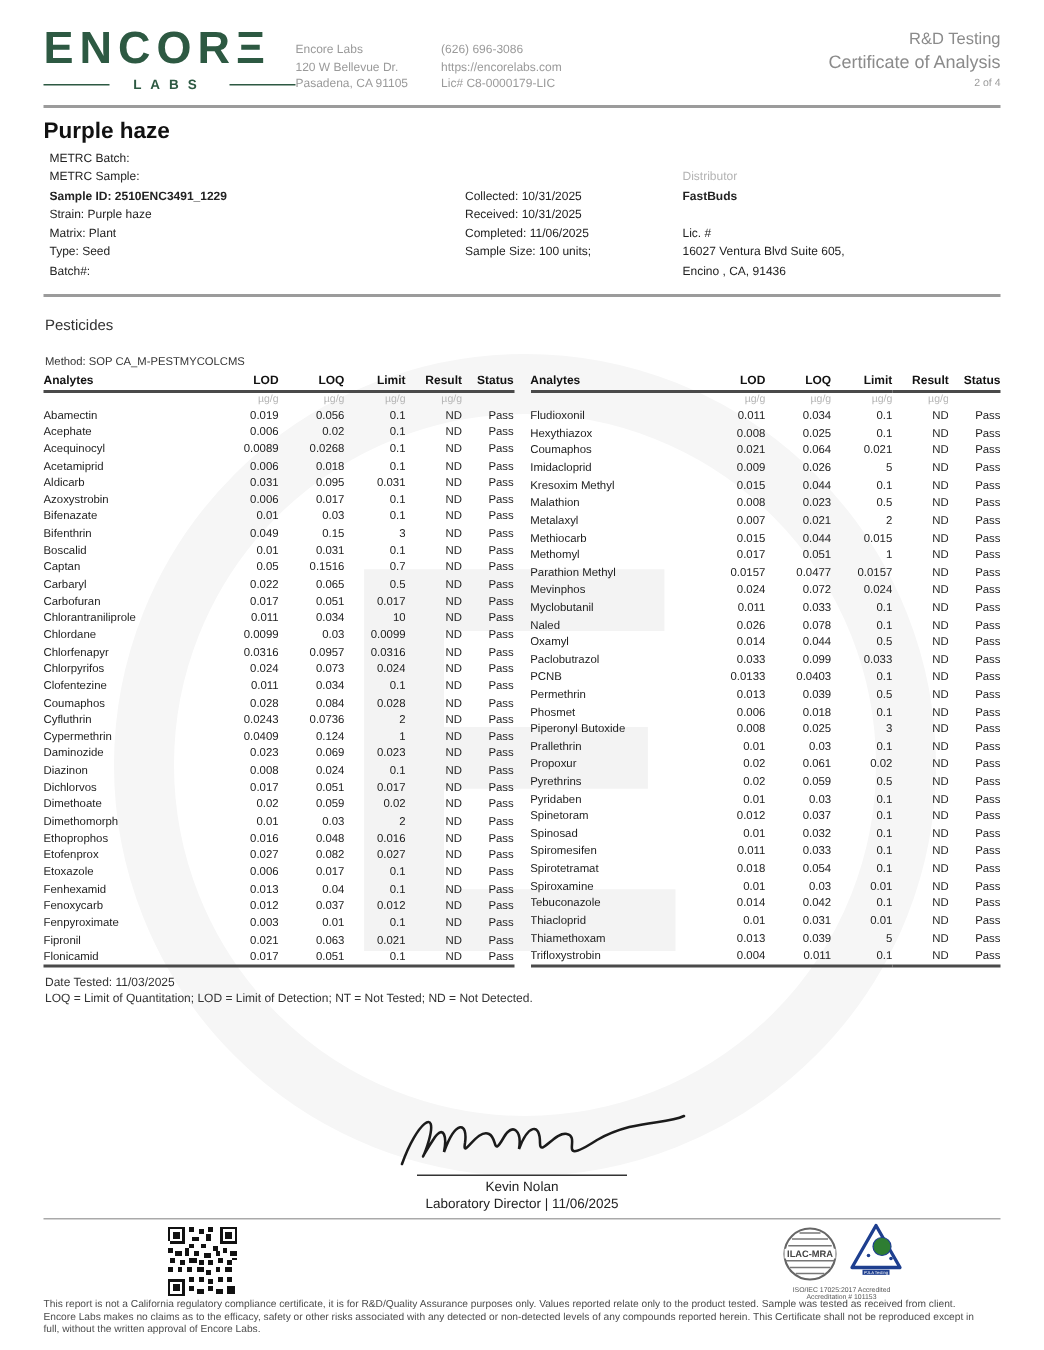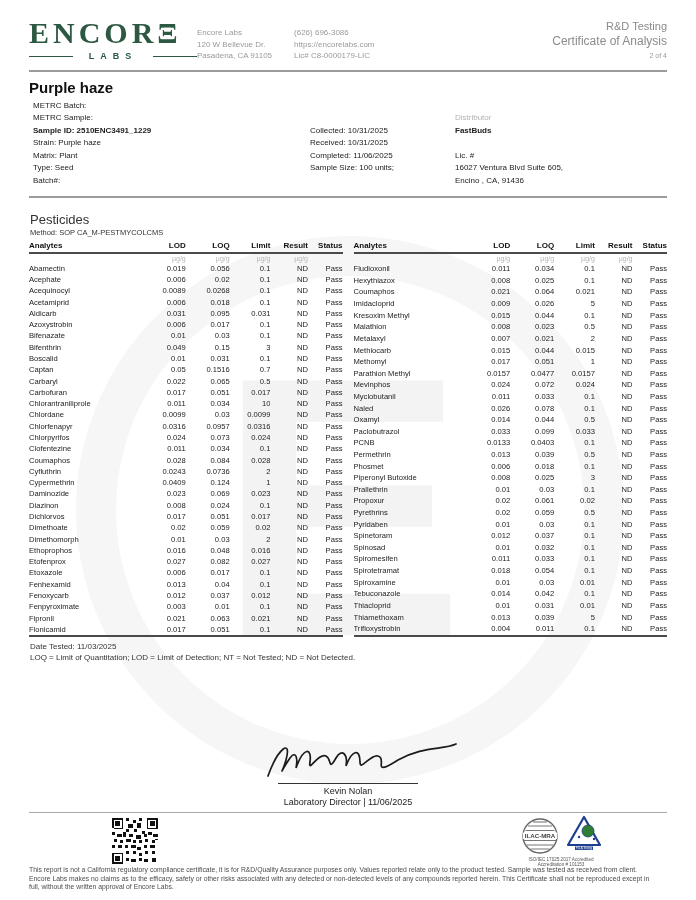--- a/index.html
+++ b/index.html
@@ -12,21 +12,21 @@
   
   .wm-ring { position:absolute; left:76px; top:236px; width:548px; height:548px;
     border-radius:50%; border:40px solid #f6f6f6; box-sizing:border-box; z-index:0; }
   .wm-e { position:absolute; left:218px; top:322px; font-size:370px; font-weight:bold;
     color:#f3f3f3; line-height:1; z-index:0; }
   .content { position:relative; z-index:1; }
 
   
   .header { display:flex; align-items:flex-start; padding:18px 29px 0 29px; }
   .logo { width:168px; }
-  .logo-word { font-size:30px; font-weight:bold; color:var(--green); letter-spacing:4px; line-height:1;font-family:Liberation Serif, serif; }
+  .logo-word { font-size:30px; font-weight:bold; color:var(--green); letter-spacing:4px; line-height:1; }
   .logo-labs { display:flex; align-items:center; gap:16px; margin-top:3px; color:var(--green); }
   .logo-labs .bar { flex:1; border-top:1.6px solid var(--green); }
   .logo-labs .labs-text { font-size:9px; font-weight:bold; letter-spacing:6px; }
   .lab-address { font-size:8px; line-height:11.5px; color:#9a9a9a; padding-top:9px; }
   .lab-contact { margin-left:22px; font-size:8px; line-height:11.5px; color:#9a9a9a; padding-top:9px; }
   .doc-meta { margin-left:auto; text-align:right; padding-top:2px; color:#8b8b8b; }
   .doc-type { font-size:11px; }
   .doc-title { font-size:12px; margin-top:2px; }
   .doc-page { font-size:7px; color:#9a9a9a; margin-top:4px; }
 
@@ -37,21 +37,21 @@
   .sample-info { display:flex; padding:2px 29px 0 33px; font-size:8px; line-height:12.6px; }
   .si-col1 { width:277px; }
   .si-col2 { width:145px; padding-top:25.2px; }
   .si-col3 { flex:1; padding-top:12.6px; }
   .bold { font-weight:bold; }
   .muted-label { color:#b3b3b3; }
   .lic-gap { margin-top:12.6px; }
 
   
   .section { padding:0 29px; }
-  .section-title { font-size:13px; color:#333; margin:14px 0 1px 1px; }
+  .section-title { font-size:10px; color:#333; margin:14px 0 13px 1px; }
   .method { font-size:7.5px; color:#333; margin:0 0 2px 1px; }
   .tables { display:flex; gap:11px; }
   table { border-collapse:collapse; table-layout:fixed; flex:1; background:transparent; }
   col.c-an { width:36%; } col.c-lod{ width:14%; } col.c-loq{ width:14%; }
   col.c-lim { width:13%; } col.c-res{ width:12%; } col.c-st { width:11%; }
   th { font-size:8px; color:#111; text-align:right; padding:2px 0 2px 0;
        border-bottom:2px solid #4a4a4a; }
   th.left { text-align:left; }
   tr.units td { font-size:7px; color:#b5b5b5; padding:1.5px 0 0.5px 0; }
   td { font-size:7.6px; color:#1c1c1c; text-align:right; padding:1.15px 0;

